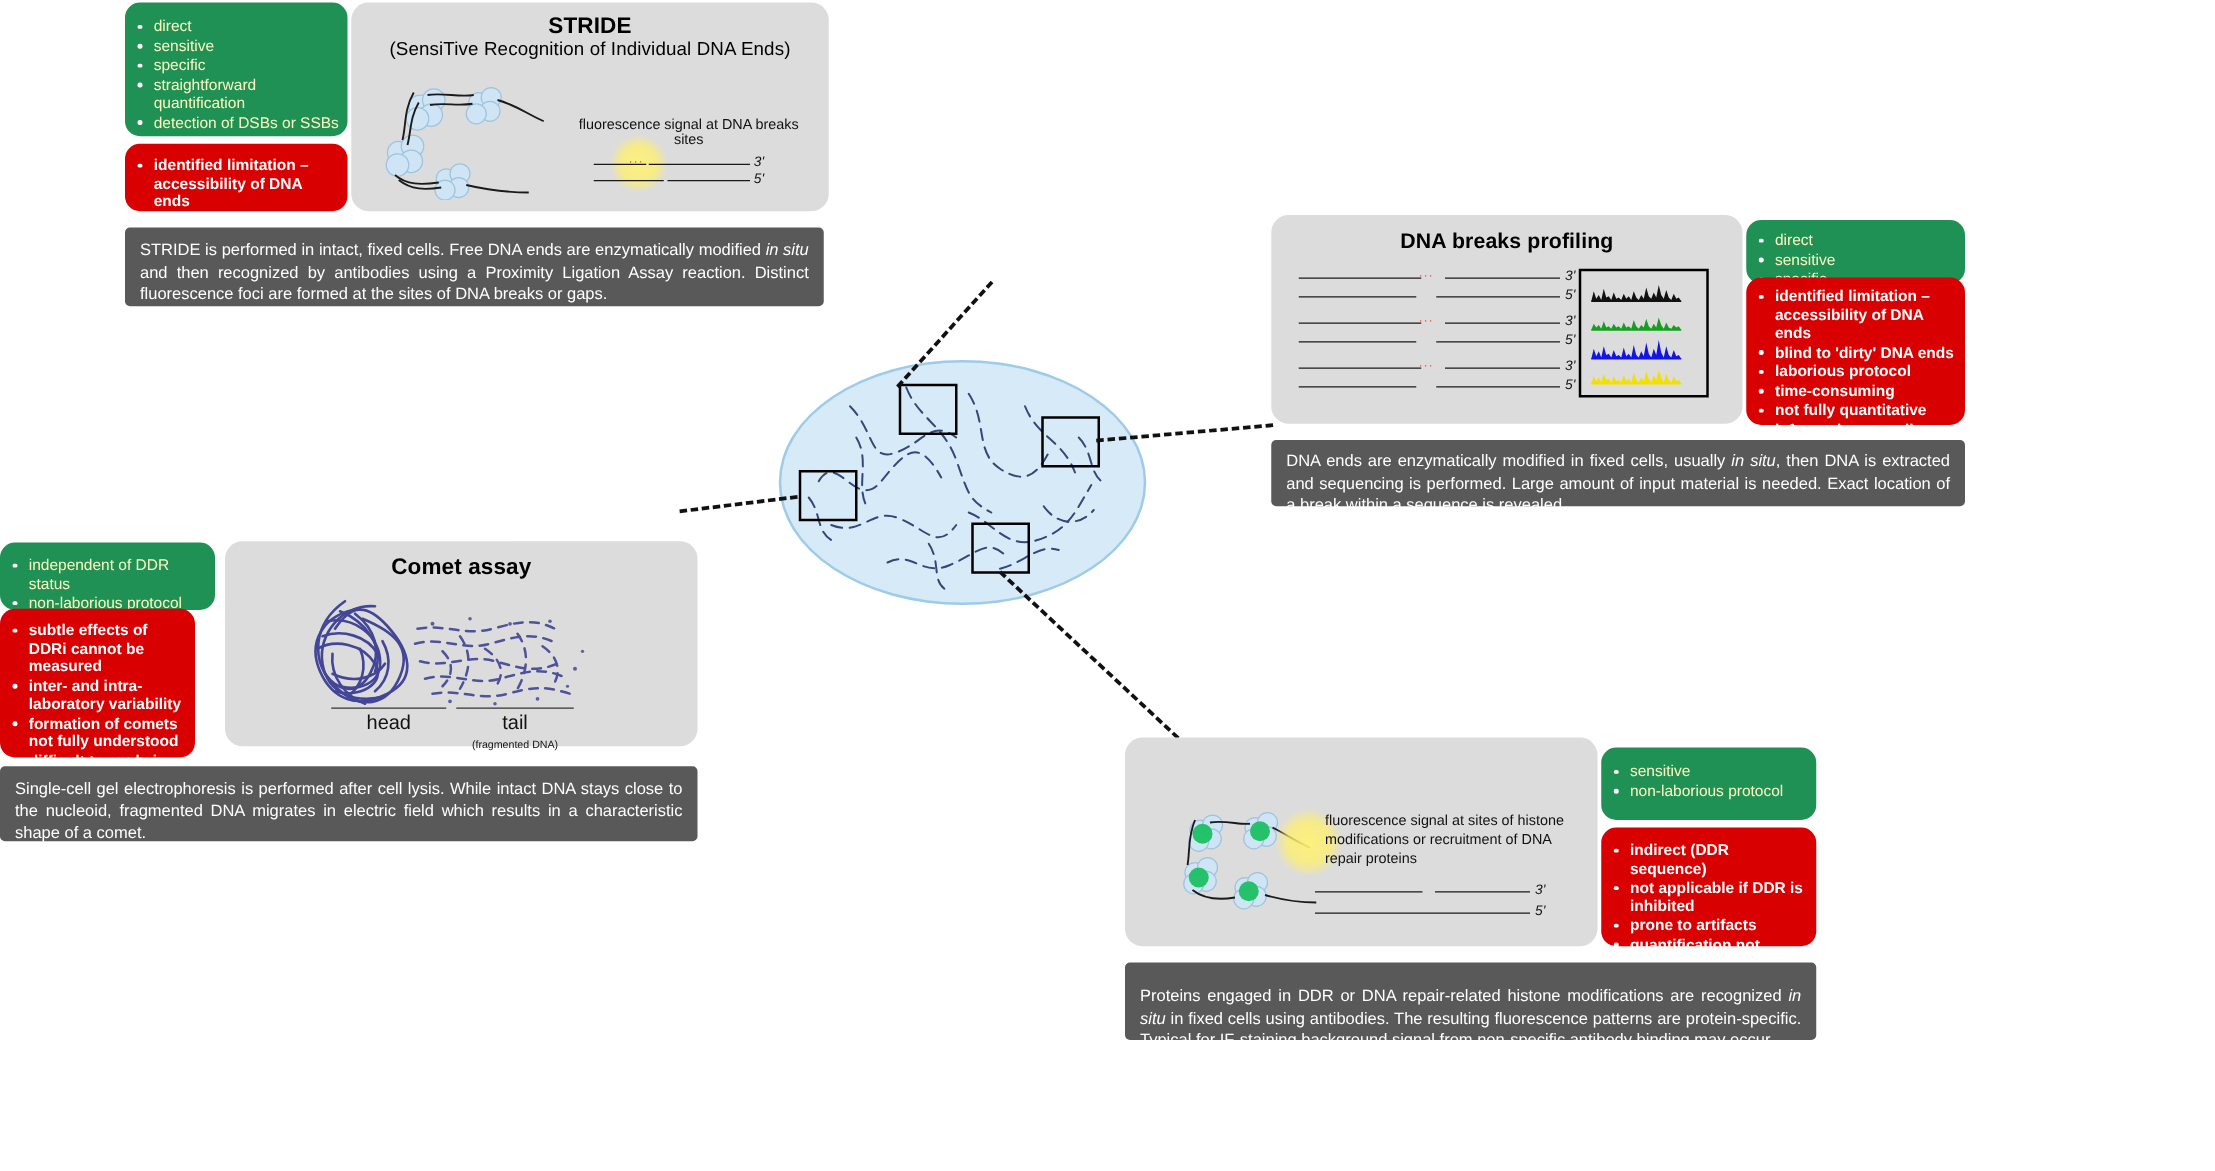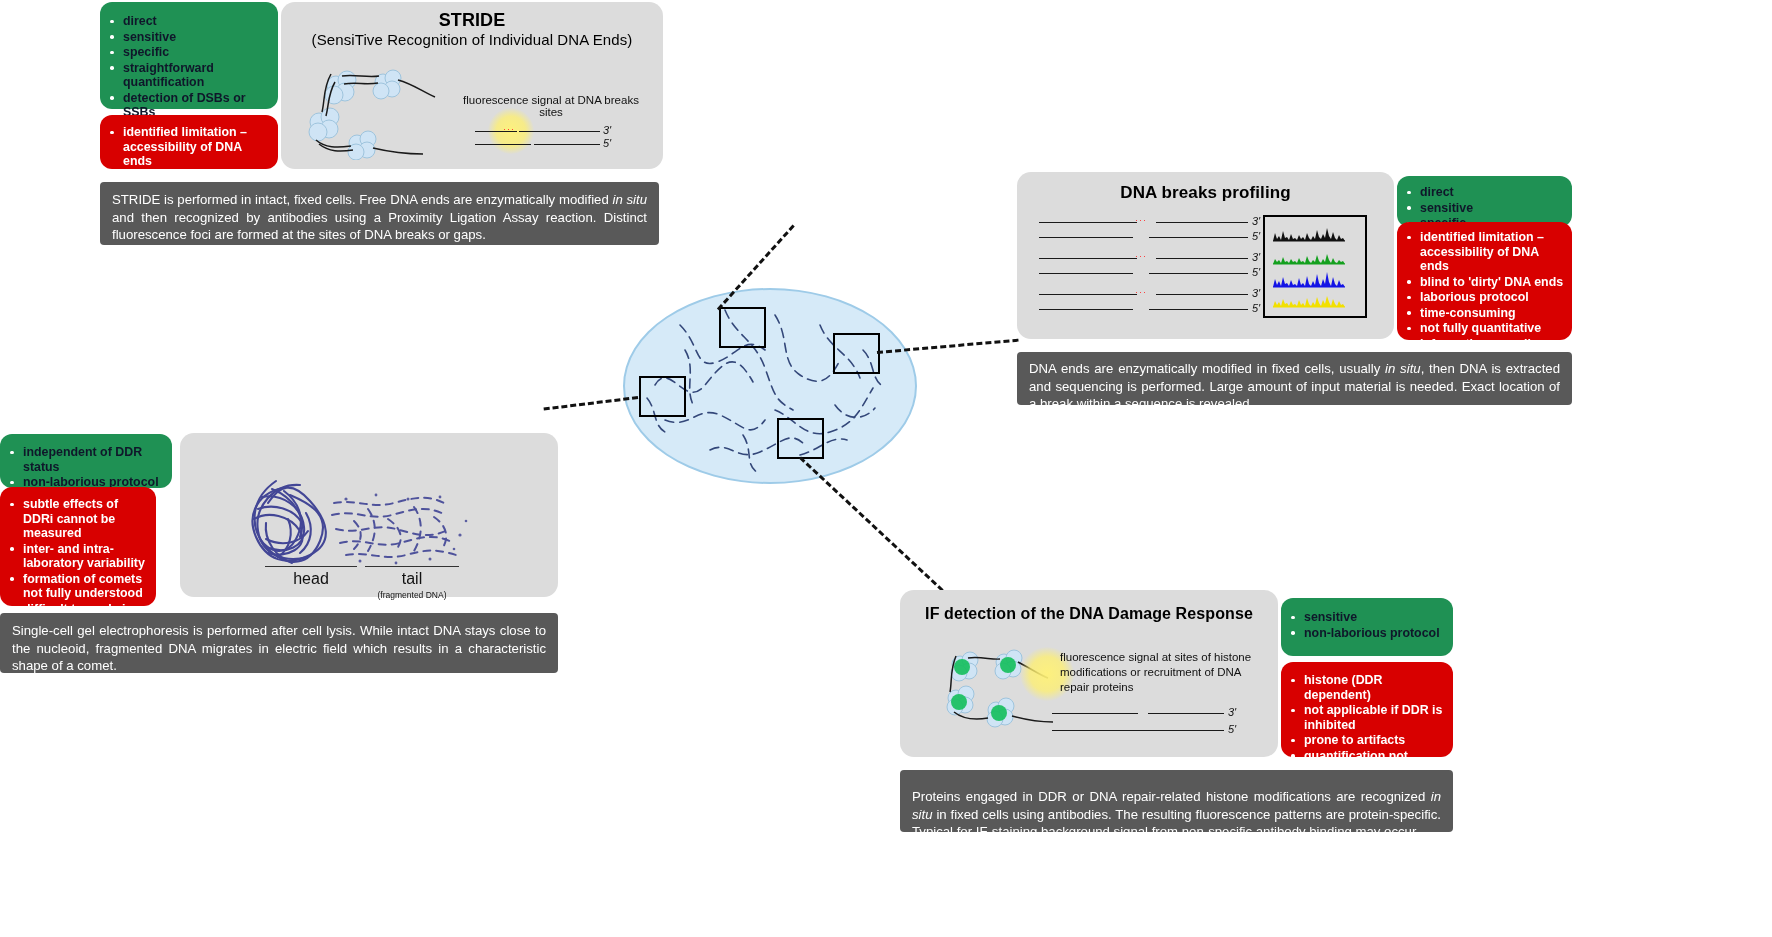--- a/index.html
+++ b/index.html
@@ -13,21 +13,21 @@
   
   .panel{
     position:absolute;background:#dcdcdc;border-radius:14px;
   }
   .panel-title{
     position:absolute;left:0;right:0;text-align:center;
     font-weight:bold;color:#000;letter-spacing:.1px;
   }
   .probox{
     position:absolute;background:#1f9154;border-radius:12px;
-    color:#0f172a;font-weight:bold;box-sizing:border-box;
+    color:#fef9c3;font-weight:normal;box-sizing:border-box;
   }
   .conbox{
     position:absolute;background:#d80000;border-radius:12px;
     color:#fff;font-weight:bold;box-sizing:border-box;
   }
   .bullets{list-style:none;margin:0;padding:0;}
   .bullets li{
     position:relative;padding-left:17px;margin:0 0 1px 0;line-height:1.17;
   }
   .bullets li:before{
@@ -238,20 +238,21 @@
     <li>laborious protocol</li>
     <li>time-consuming</li>
     <li>not fully quantitative</li>
     <li>information on cell population heterogeneity not available</li>
   </ul>
 </div>
 
 <div class="descbox" style="left:1017px;top:352px;width:555px;height:53px;padding:8px 12px;font-size:13.2px;">DNA ends are enzymatically modified in fixed cells, usually <i>in situ</i>, then DNA is extracted and sequencing is performed. Large amount of input material is needed. Exact location of a break within a sequence is revealed.</div>
 
 <div class="panel" style="left:180px;top:433px;width:378px;height:164px;">
+  <div class="panel-title" style="top:10px;font-size:18px;">Comet assay</div>
 
   <svg width="290" height="105" viewBox="0 0 290 105" style="position:absolute;left:48px;top:36px;">
     <g fill="none" stroke="#3b3f93" stroke-width="2.1" stroke-linecap="round" opacity=".95">
       <path d="M60 18 C 30 22, 18 45, 28 68 S 58 98, 82 86 S 100 52, 82 32 S 52 16, 40 34"></path>
       <path d="M48 12 C 22 30, 20 60, 40 80 S 82 96, 92 72 S 86 36, 62 26"></path>
       <path d="M72 16 C 46 14, 26 38, 30 62 S 56 94, 80 88"></path>
       <path d="M34 28 C 54 24, 74 38, 76 58 S 58 86, 38 78"></path>
       <path d="M26 50 C 40 42, 62 46, 72 62 S 58 90, 40 84"></path>
       <path d="M56 22 C 72 34, 78 52, 68 70 S 42 84, 32 70"></path>
       <path d="M44 20 C 64 28, 80 48, 72 68"></path>
@@ -306,21 +307,20 @@
     <li>subtle effects of DDRi cannot be measured</li>
     <li>inter- and intra-laboratory variability</li>
     <li>formation of comets not fully understood</li>
     <li>difficult to apply in tissue sections</li>
   </ul>
 </div>
 
 <div class="descbox" style="left:0px;top:613px;width:558px;height:60px;padding:9px 12px;font-size:13.2px;">Single-cell gel electrophoresis is performed after cell lysis. While intact DNA stays close to the nucleoid, fragmented DNA migrates in electric field which results in a characteristic shape of a comet.</div>
 
 <div class="panel" style="left:900px;top:590px;width:378px;height:167px;">
-  <div class="panel-title" style="top:15px;font-size:16px;">IF detection of the DNA Damage Response</div>
 
   <svg width="125" height="85" viewBox="0 0 125 85" style="position:absolute;left:38px;top:56px;">
     <g fill="#cfe4f5" stroke="#9ec4dd" stroke-width="1">
       <circle cx="22" cy="18" r="8"></circle>
         <circle cx="32" cy="14" r="8"></circle>
         <circle cx="31" cy="25" r="8"></circle>
         <circle cx="21" cy="27" r="8"></circle>
       <circle cx="66" cy="16" r="8"></circle>
         <circle cx="76" cy="12" r="8"></circle>
         <circle cx="75" cy="23" r="8"></circle>
@@ -362,20 +362,20 @@
 
 <div class="probox" style="left:1281px;top:598px;width:172px;height:58px;padding:12px 6px 6px 6px;font-size:12.4px;">
   <ul class="bullets">
     <li>sensitive</li>
     <li>non-laborious protocol</li>
   </ul>
 </div>
 
 <div class="conbox" style="left:1281px;top:662px;width:172px;height:95px;padding:11px 6px 6px 6px;font-size:12.4px;">
   <ul class="bullets">
-    <li>histone (DDR dependent)</li>
+    <li>indirect (DDR sequence)</li>
     <li>not applicable if DDR is inhibited</li>
     <li>prone to artifacts</li>
     <li>quantification not objective</li>
   </ul>
 </div>
 
 <div class="descbox" style="left:900px;top:770px;width:553px;height:62px;padding:18px 12px;font-size:13.2px;">Proteins engaged in DDR or DNA repair-related histone modifications are recognized <i>in situ</i> in fixed cells using antibodies. The resulting fluorescence patterns are protein-specific. Typical for IF-staining background signal from non-specific antibody binding may occur.</div>
 
 </body></html>

